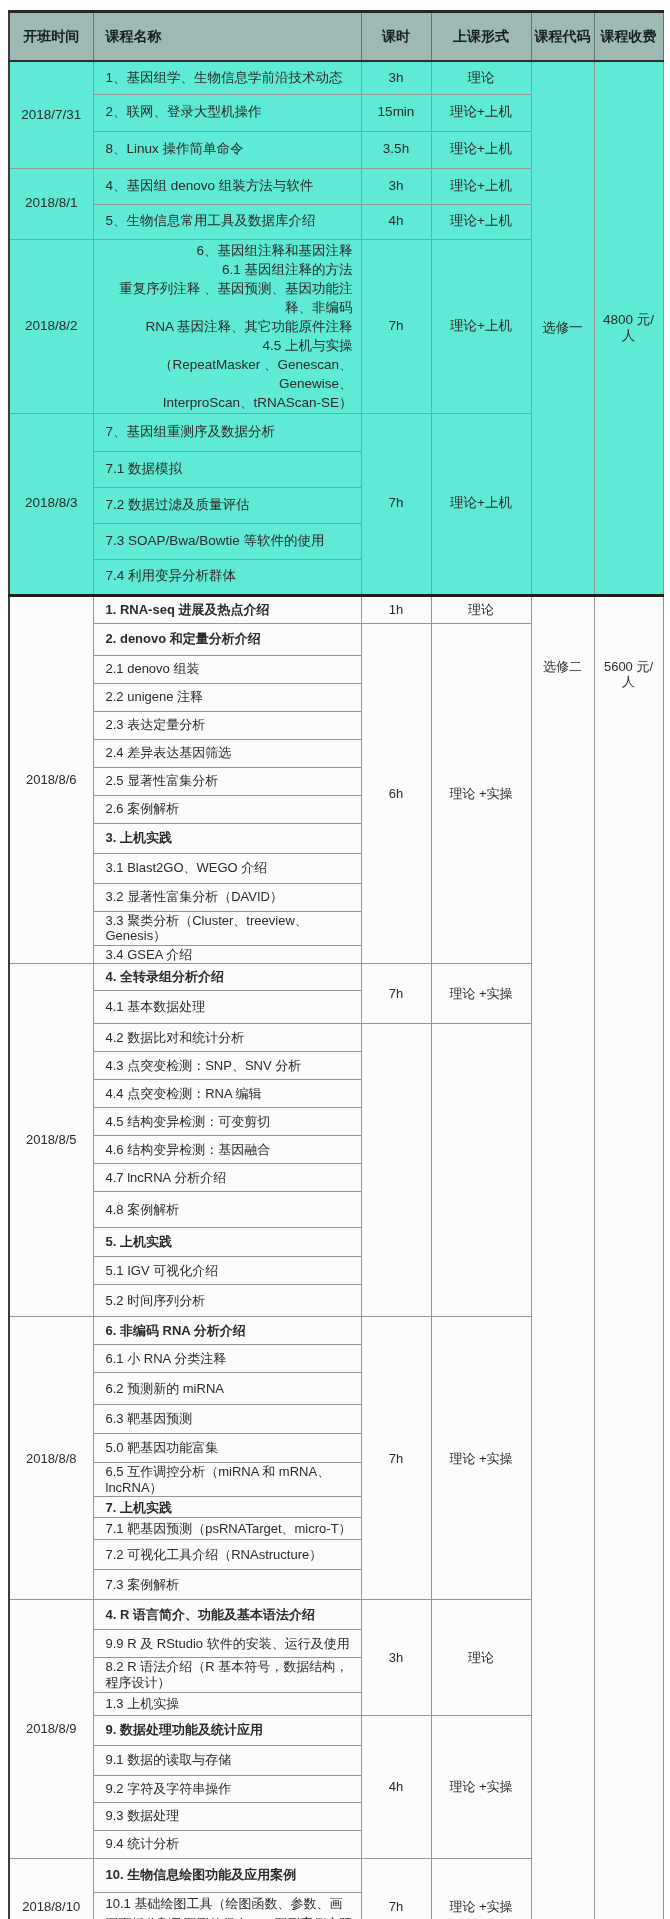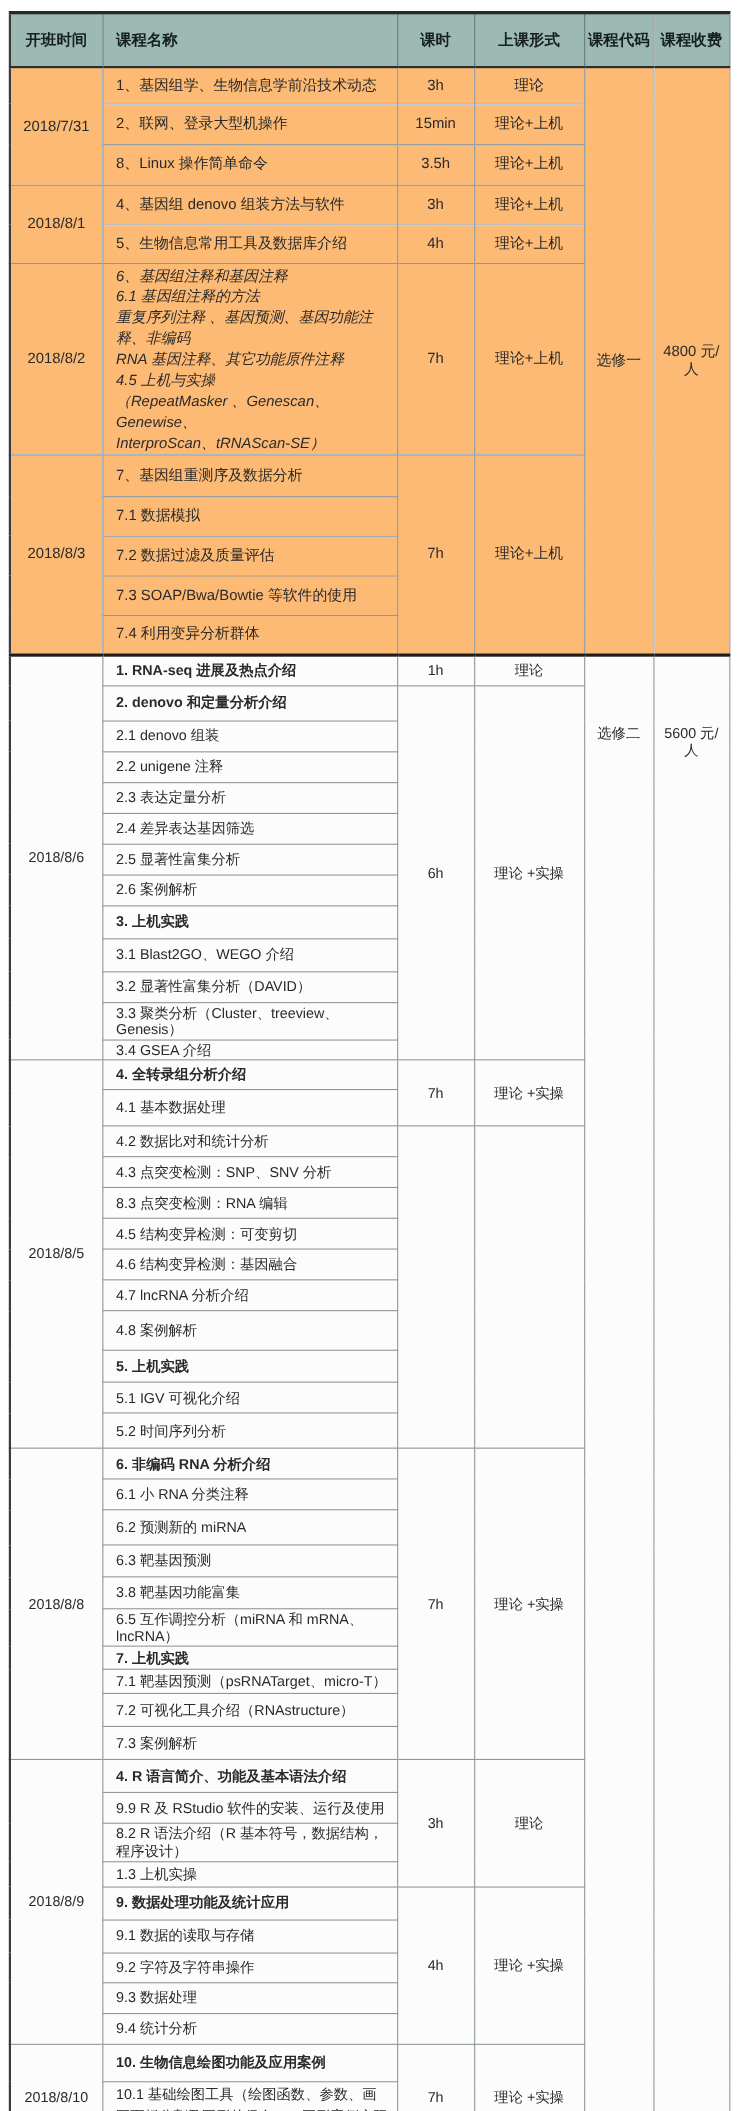--- a/index.html
+++ b/index.html
@@ -9,26 +9,26 @@
         border-left:2px solid #3b3b3b;border-right:1px solid #8f979b;
         border-top:3px solid #282828;border-bottom:2px solid #5c5c5c;}
   th,td{border:1px solid #8f979b;overflow:hidden;}
   th{background:#9cbab3;color:#15201f;font-size:14px;font-weight:bold;height:45px;
      border-left:1px solid #5d7670;border-right:1px solid #5d7670;
      border-top:2px solid #2e2e2e;border-bottom:2px solid #2e2e2e;}
   th.first{text-align:center;}
   th.course-h{text-align:left;padding-left:12px;}
   td{font-size:13px;text-align:center;vertical-align:middle;padding:1px 4px;line-height:1.2;}
   td.course{text-align:left;padding-left:12px;padding-right:8px;}
-  .secA td{background:#fdba74;font-size:13.5px;}
+  .secA td{background:#5eead4;font-size:13.5px;}
   .secB td{background:#fcfcfd;}
   tr.secB-start td{border-top:3px solid #1e1e1e;}
   .b{font-weight:bold;}
   td.code2,td.fee2{vertical-align:top;padding-top:62px;}
-  .mlines div{line-height:19px;text-align:left;font-style:italic;}
+  .mlines div{line-height:19px;text-align:right;}
   td.wrap2{line-height:20px;}
 </style>
 </head>
 <body>
 
 <div class="wrap">
 <table>
   <colgroup>
     <col style="width:84px">
         <col style="width:268px">
@@ -171,21 +171,21 @@
         </tr>
     <tr style="height:28px">
       <td class="course">4.2 数据比对和统计分析</td>
       <td rowspan="10"></td>
       <td rowspan="10"></td>
     </tr>
     <tr style="height:28px">
           <td class="course">4.3 点突变检测：SNP、SNV 分析</td>
         </tr>
     <tr style="height:28px">
-          <td class="course">8.3 点突变检测：RNA 编辑</td>
+          <td class="course">4.4 点突变检测：RNA 编辑</td>
         </tr>
     <tr style="height:28px">
           <td class="course">4.5 结构变异检测：可变剪切</td>
         </tr>
     <tr style="height:28px">
           <td class="course">4.6 结构变异检测：基因融合</td>
         </tr>
     <tr style="height:28px">
           <td class="course">4.7 lncRNA 分析介绍</td>
         </tr>
@@ -211,21 +211,21 @@
     <tr style="height:28px">
           <td class="course">6.1 小 RNA 分类注释</td>
         </tr>
     <tr style="height:32px">
           <td class="course">6.2 预测新的 miRNA</td>
         </tr>
     <tr style="height:29px">
           <td class="course">6.3 靶基因预测</td>
         </tr>
     <tr style="height:29px">
-          <td class="course">3.8 靶基因功能富集</td>
+          <td class="course">5.0 靶基因功能富集</td>
         </tr>
     <tr style="height:21px">
           <td class="course">6.5 互作调控分析（miRNA 和 mRNA、lncRNA）</td>
         </tr>
     <tr style="height:21px">
           <td class="course b">7. 上机实践</td>
         </tr>
     <tr style="height:22px">
           <td class="course">7.1 靶基因预测（psRNATarget、micro-T）</td>
         </tr>

